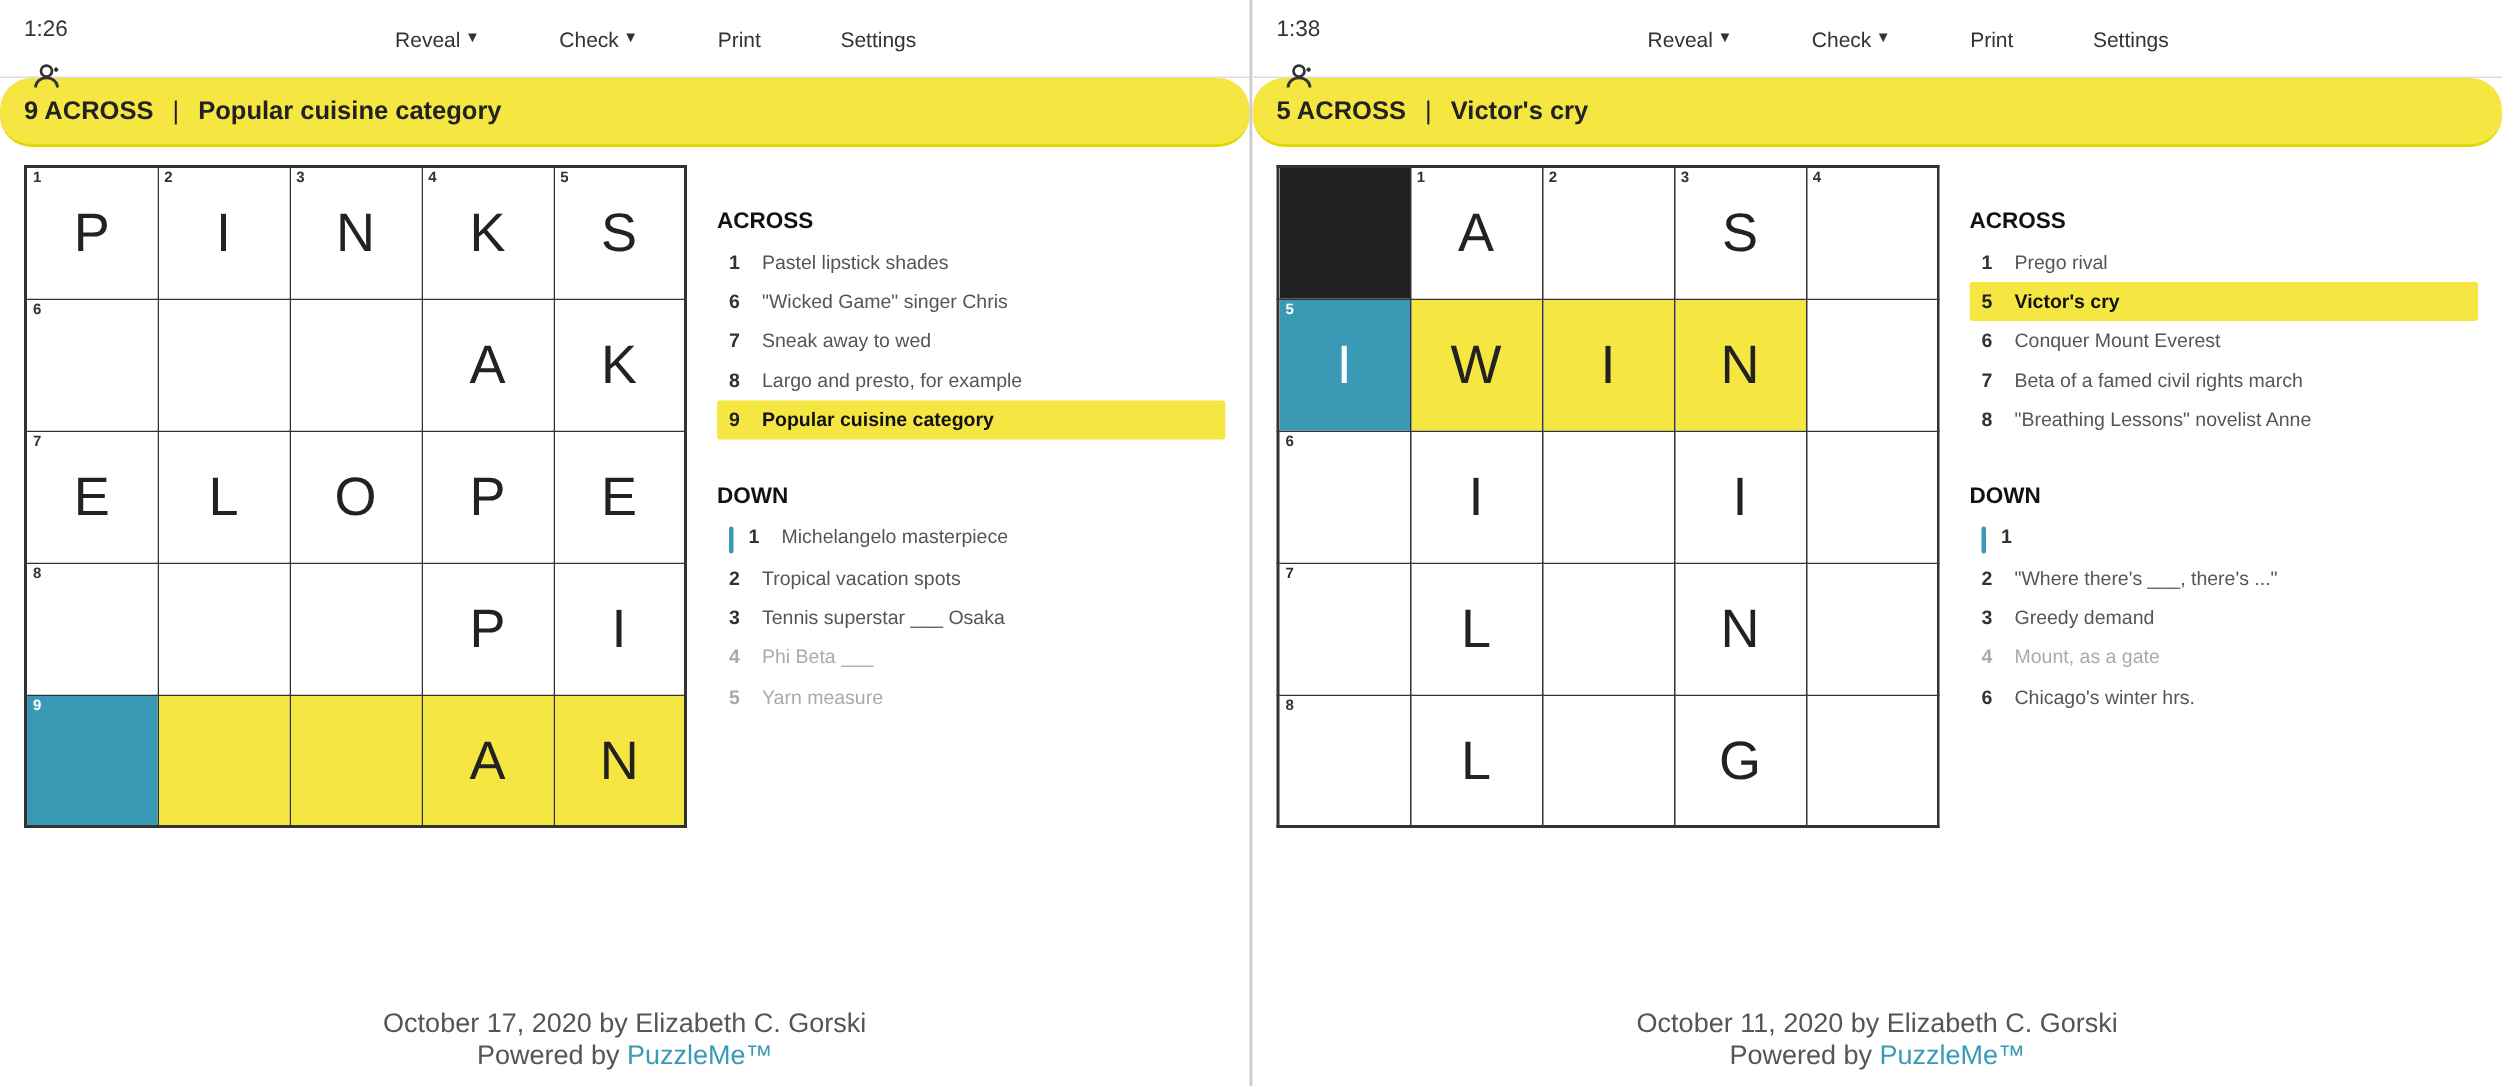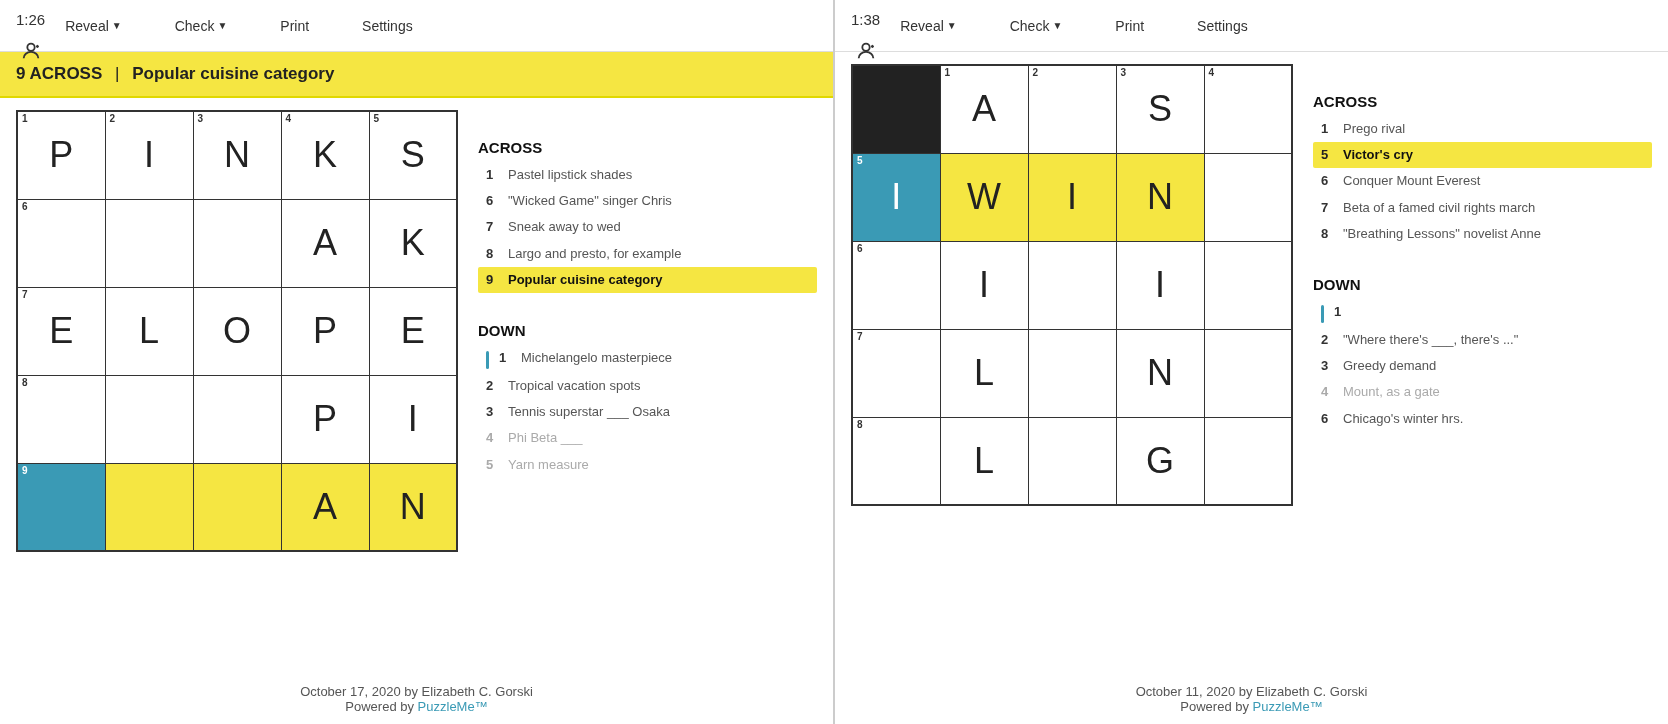--- a/index.html
+++ b/index.html
@@ -26,20 +26,21 @@
     }
     .top-bar-left {
       display: flex;
       align-items: center;
       gap: 12px;
       flex-direction: column;
     }
     .top-bar-center {
       flex: 1;
       display: flex;
+      justify-content: center;
       gap: 37px;
     }
     .hamburger-icon {
       display: flex;
       flex-direction: column;
       gap: 4px;
       cursor: pointer;
     }
     .hamburger-icon span {
       display: block;
@@ -74,20 +75,21 @@
       gap: 3px;
     }
     .nav-btn .arrow { font-size: 10px; }
     .clue-banner {
       background: #f5e642;
       padding: 12px 16px;
       font-size: 17px;
       font-weight: 700;
       color: #222;
       border-bottom: 2px solid #e0d800;
+      border-radius: 21px;
     }
     .clue-banner .clue-num { font-weight: 700; }
     .clue-banner .separator { margin: 0 8px; font-weight: 400; }
     .puzzle-content {
       display: flex;
       flex: 1;
       padding: 12px 16px;
       gap: 20px;
     }
     .grid-area {
@@ -172,21 +174,21 @@
     .down-bar {
       width: 3px;
       background: #3a9ab5;
       border-radius: 2px;
       min-height: 16px;
       align-self: stretch;
     }
     .puzzle-footer {
       text-align: center;
       padding: 10px;
-      font-size: 13px;
+      font-size: 18px;
       color: #555;
     }
     .puzzle-footer a { color: #3a9ab5; text-decoration: none; }
     .divider {
       width: 2px;
       background: #ccc;
     }
 
     .clue-list li.dimmed {
       color: #aaa;
@@ -440,20 +442,25 @@
       </button>
       <button class="nav-btn">
         <span>Print</span>
       </button>
       <button class="nav-btn">
         <span>Settings</span>
       </button>
     </div>
   </div>
 
+  <div class="clue-banner">
+    <span class="clue-num">5 ACROSS</span>
+    <span class="separator">|</span>
+    <span>Victor's cry</span>
+  </div>
 
   <div class="puzzle-content">
 
     <div class="grid-area">
       <table class="crossword-grid">
         <tbody>
 
           <tr>
             <td class="black"></td>
             <td class="white">

